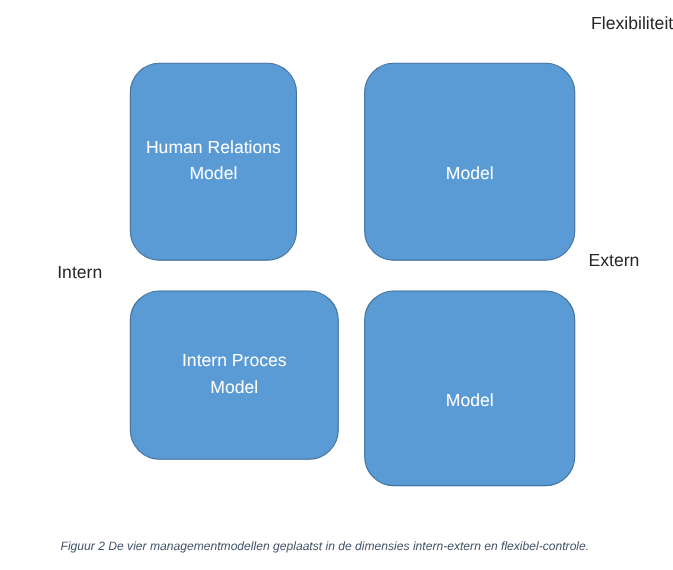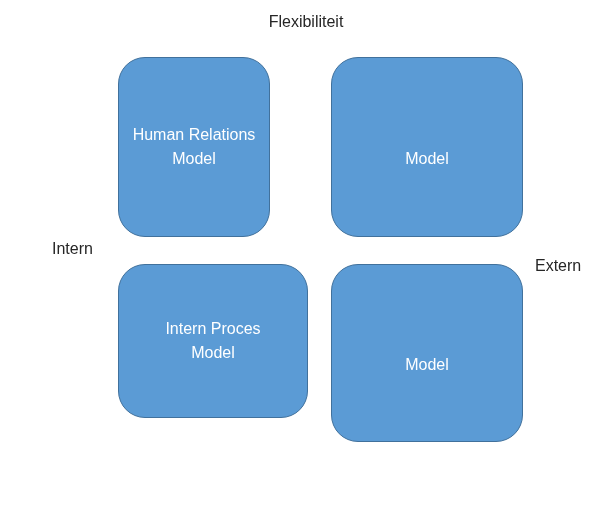--- a/index.html
+++ b/index.html
@@ -15,23 +15,23 @@
     font-family: "Liberation Sans", sans-serif;
     overflow: hidden;
   }
   .axis-label {
     position: absolute;
     font-size: 16px;
     line-height: 19px;
     color: var(--axis-text, #262626);
     white-space: nowrap;
   }
-  .axis-top    { top: 12px;  left: 0; right: 0; text-align: center; }
+  .axis-top    { top: 12px;  left: 0; right: 0; text-align: right; }
   .axis-left   { top: 239px; left: 20px; margin-left: 32px; }
-  .axis-right  { top: 256px; left: 535px; }
+  .axis-right  { top: 228px; left: 535px; }
   .axis-bottom { top: 459px; left: 0; right: 0; text-align: center; }
 
   .box {
     position: absolute;
     background: var(--box-fill, #5B9BD5);
     border: 1px solid var(--box-border, #41719C);
     border-radius: 27px;
     display: flex;
     align-items: center;
     justify-content: center;
@@ -94,14 +94,15 @@
     </div>
   </div>
 
   <div class="box box-br">
     <div class="box-text">
       <br>
       <span>Model</span>
     </div>
   </div>
 
+  <div class="caption">Figuur 2 De vier managementmodellen geplaatst in de dimensies intern-extern en flexibel-controle.</div>
 
 </div>
 
 </body></html>

